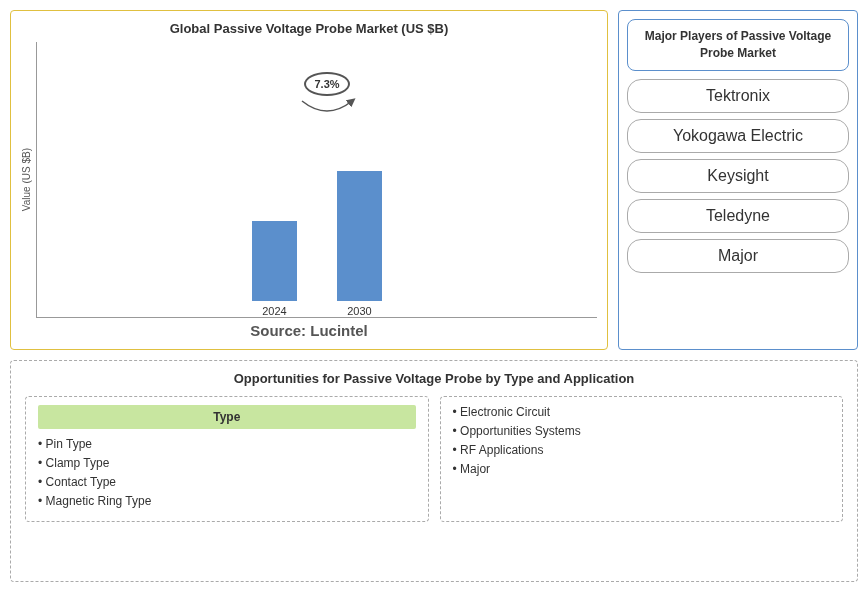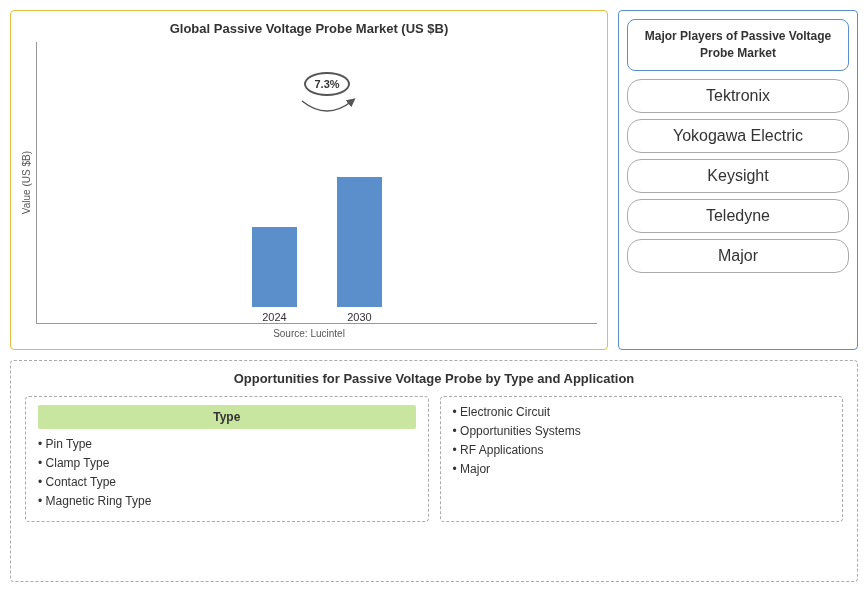--- a/index.html
+++ b/index.html
@@ -121,25 +121,25 @@
       border: 2px solid #555;
       border-radius: 50%;
       padding: 4px 8px;
       font-size: 11px;
       font-weight: bold;
       color: #333;
       background: #fff;
     }
 
     .source-text {
-      font-size: 10px;
+      font-size: 15px;
       color: #555;
       text-align: left;
       margin-top: 4px;
-      font-weight: normal;
+      font-weight: bold;
     }
 
     
     .players-panel {
       width: 240px;
       border: 1.5px solid #5b8fcc;
       border-radius: 4px;
       display: flex;
       flex-direction: column;
       padding: 8px;

